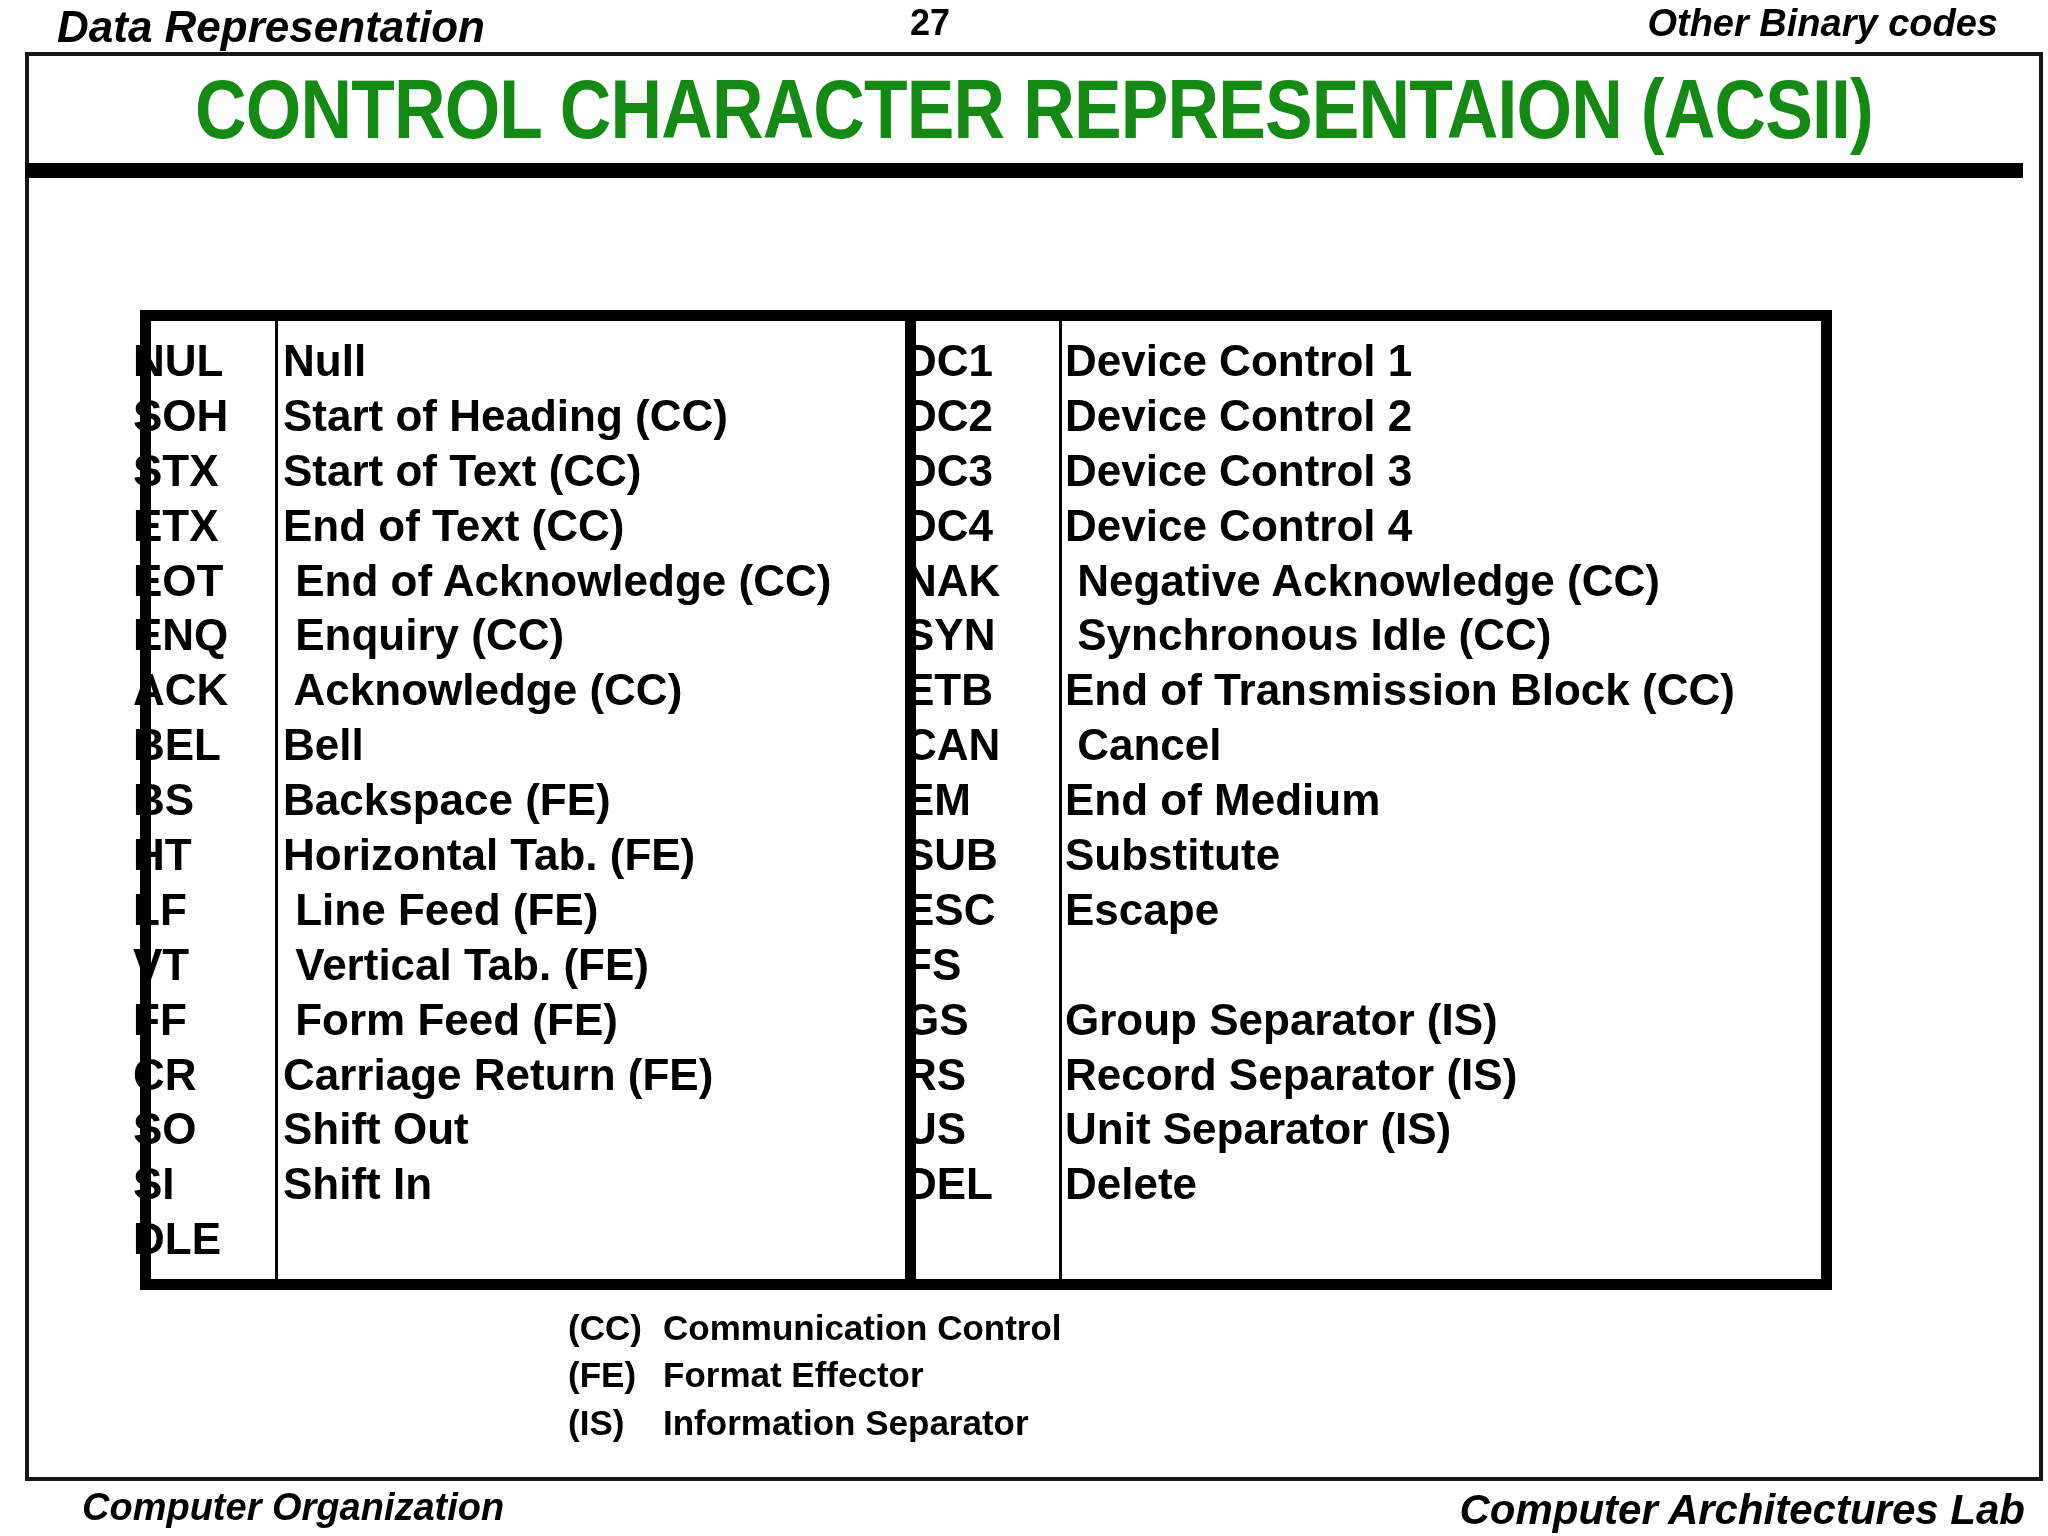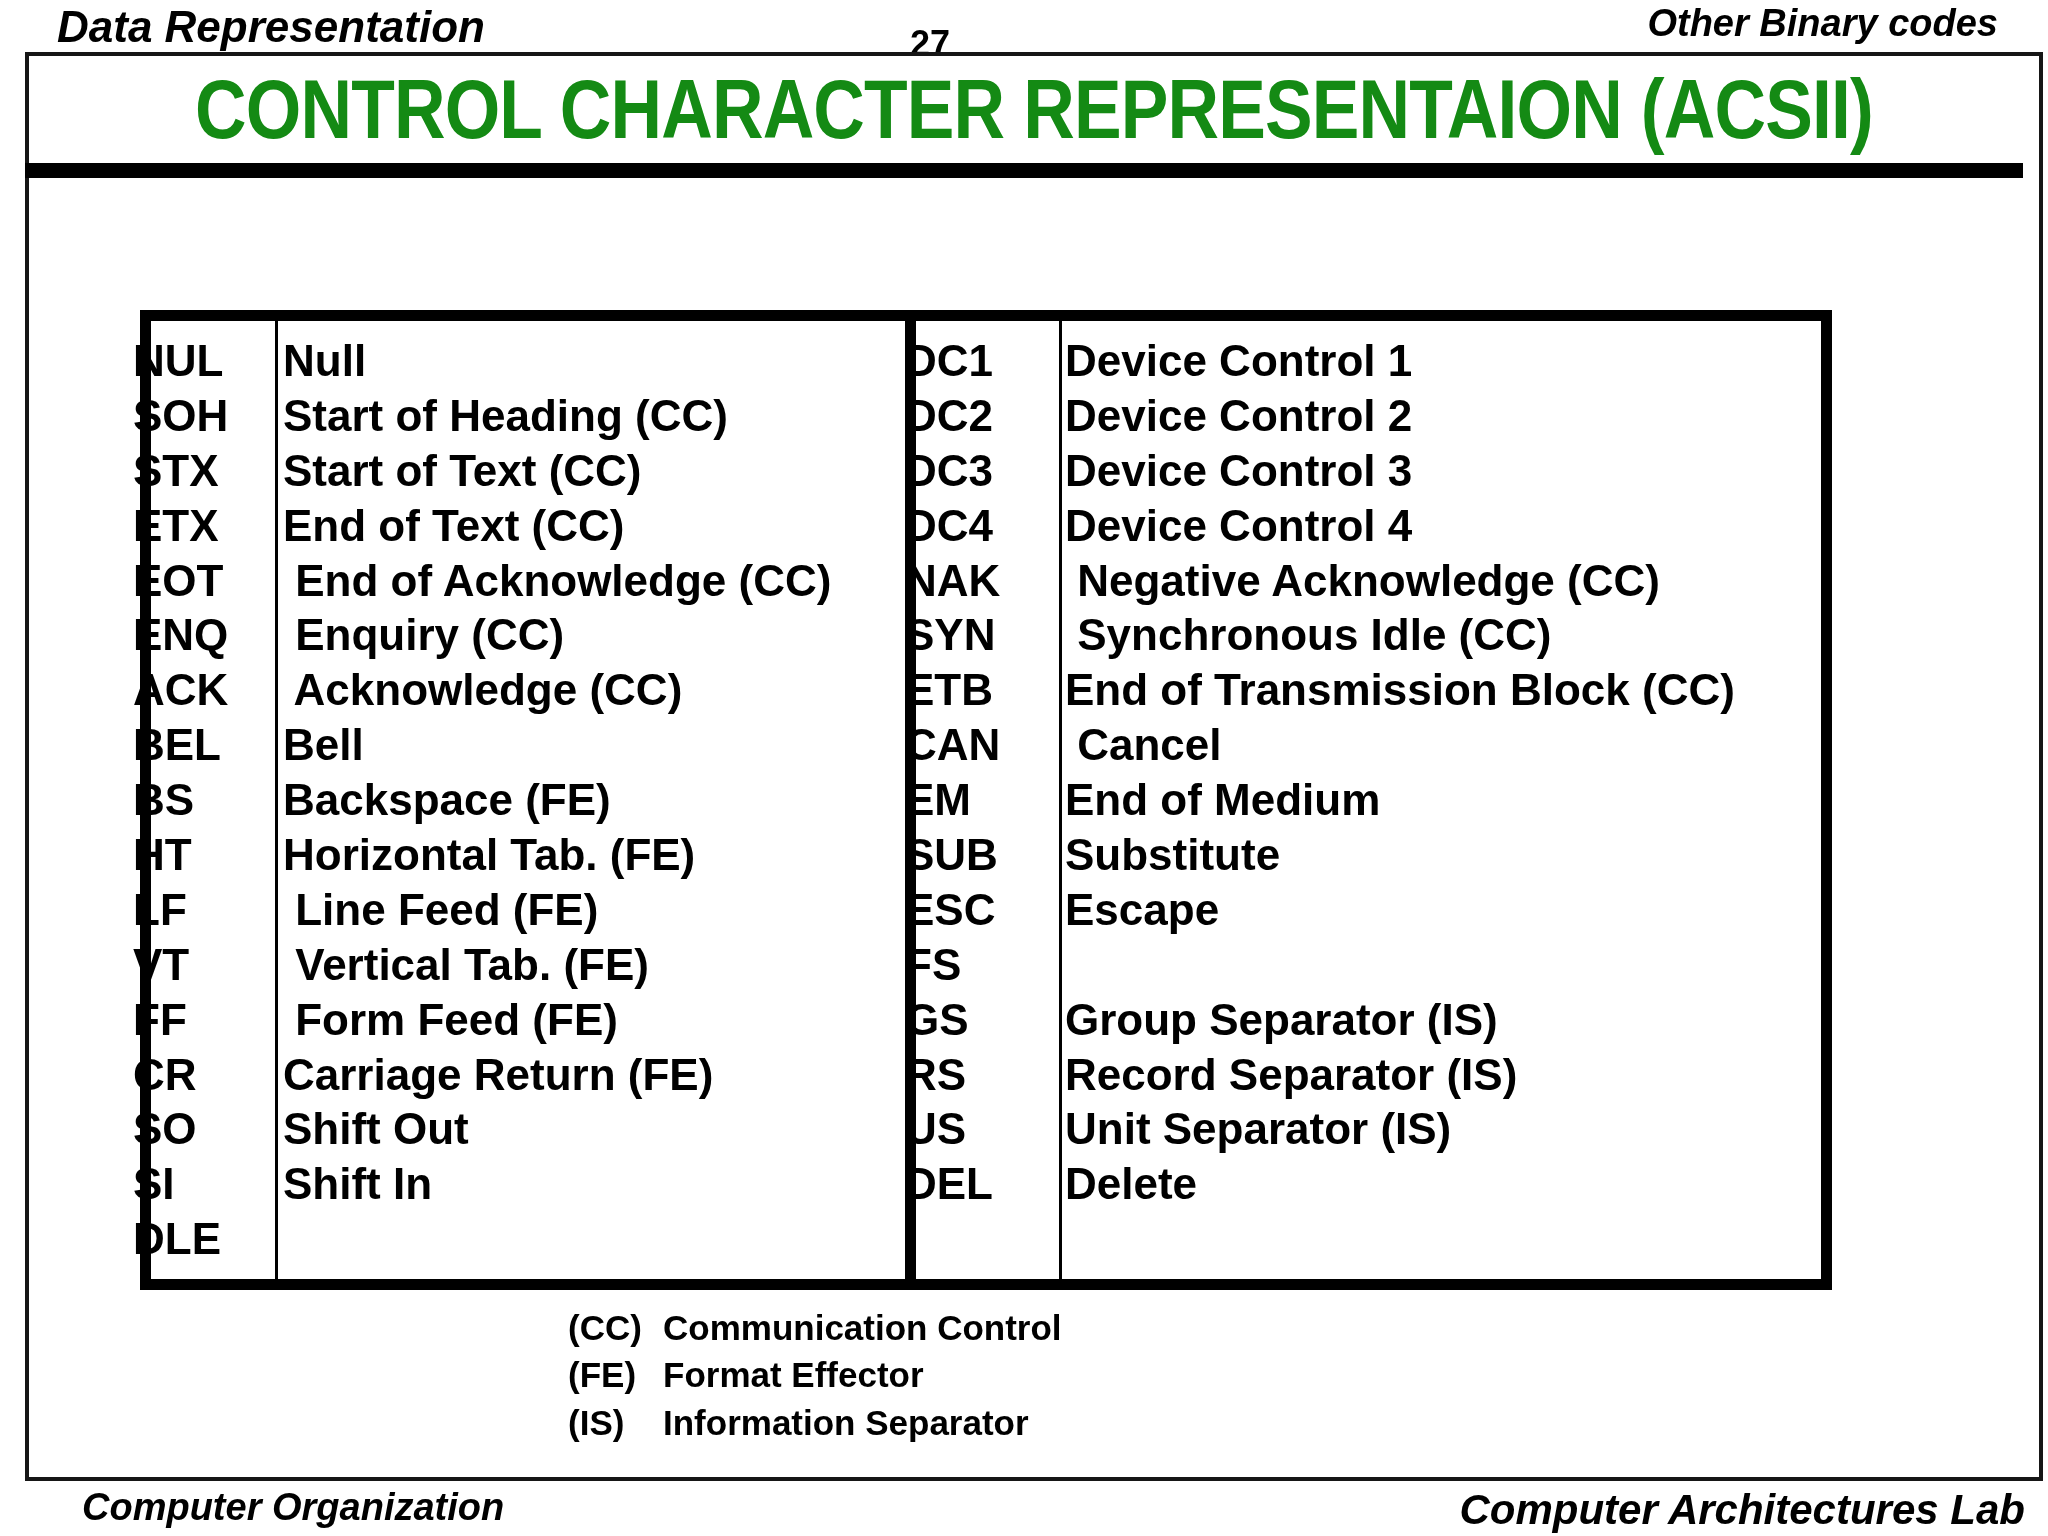--- a/index.html
+++ b/index.html
@@ -13,21 +13,21 @@
     font-weight: bold;
     color: #000000;
   }
 
   
   .hdr-left {
     position: absolute; left: 14px; top: 2px;
     font-size: 44px; font-style: italic; white-space: nowrap; margin-left: 43px;
   }
   .hdr-page {
-    position: absolute; left: 830px; top: 23px; width: 200px;
+    position: absolute; left: 830px; top: 2px; width: 200px;
     text-align: center; font-size: 36px;
   }
   .hdr-right {
     position: absolute; right: 50px; top: 2px;
     font-size: 38px; font-style: italic; white-space: nowrap;
   }
 
   
   .frame {
     position: absolute; left: 25px; top: 52px;

